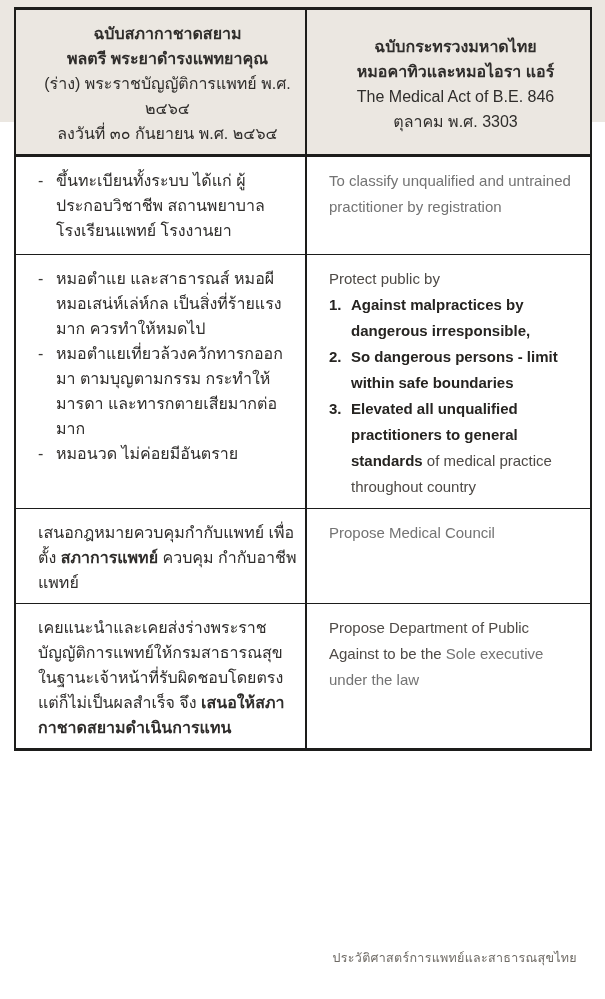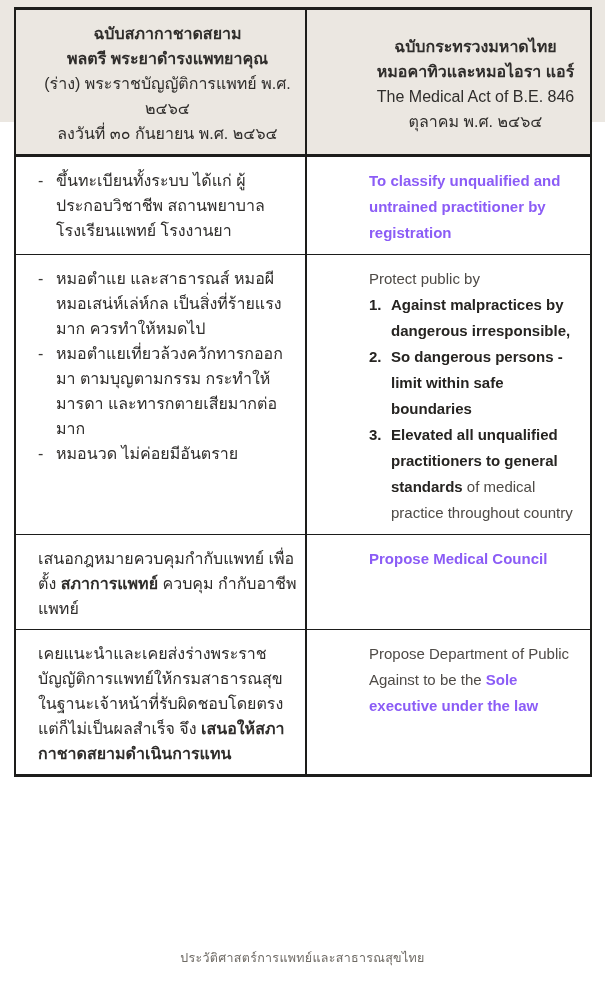--- a/index.html
+++ b/index.html
@@ -5,48 +5,48 @@
   html,body{margin:0;padding:0;background:#ffffff;}
   .page{
     position:relative;width:605px;height:999px;background:#ffffff;overflow:hidden;
     font-family:"Liberation Sans","DejaVu Sans",sans-serif;color:#2f2d2b;
   }
   .tint-band{position:absolute;top:0;left:0;width:605px;height:122px;background:#ebe7e1;}
   .doc-table{
     position:absolute;left:14px;top:7px;width:578px;box-sizing:border-box;
     border:2px solid #1d1d1b;border-top-width:3px;border-bottom-width:3px;background:#ffffff;
   }
-  .row{display:flex;box-sizing:border-box;gap:40px;}
+  .row{display:flex;box-sizing:border-box;}
   .row + .row{border-top:1px solid #1d1d1b;}
   .row.body-first{border-top:3px solid #1d1d1b;}
   .header-row{background:#ebe7e1;min-height:107px;}
   .cell{box-sizing:border-box;}
   .cell.left{width:291px;border-right:2px solid #1d1d1b;padding:11px 8px 8px 22px;}
   .cell.right{flex:1;padding:11px 8px 8px 22px;}
   .header-cell{display:flex;flex-direction:column;justify-content:center;text-align:center;padding:6px 6px;}
   .h-line{font-size:16px;line-height:25px;overflow-wrap:anywhere;}
   .h-line.bold{font-weight:700;}
   .row-r1{min-height:100px;}
   .row-r2{min-height:213px;}
   .row-r3{min-height:87px;}
   .row-r4{min-height:133px;}
   .th{font-size:16px;line-height:25px;overflow-wrap:anywhere;}
   .th .b{font-weight:700;}
   .bullet-item{display:flex;font-size:16px;line-height:25px;}
   .dash{width:18px;flex:0 0 18px;color:#3a3835;}
   .bullet-text{flex:1;overflow-wrap:anywhere;}
   .en{font-size:15px;line-height:26px;color:#4e4a46;}
-  .en.bold, .en .b{font-weight:700;color:#8b5cf6;}
+  .en.bold, .en .b{font-weight:400;color:#737373;}
   .en-item{display:flex;font-size:15px;line-height:26px;}
   .en-num{width:22px;flex:0 0 22px;font-weight:700;color:#262421;}
   .en-item .txt{flex:1;}
   .en-item .b{font-weight:700;color:#262421;}
   .en-item .r{font-weight:400;color:#4e4a46;}
   .footer-title{
-    position:absolute;top:950px;left:14px;width:577px;text-align:center;
+    position:absolute;top:950px;left:0;width:577px;text-align:right;
     font-size:12.5px;line-height:16px;color:#6e6a64;letter-spacing:0.3px;
   }
   .footer-page{
     position:absolute;top:972px;left:0;width:605px;text-align:center;
     font-size:13.5px;line-height:18px;color:#6e6a64;letter-spacing:1px;
   }
 </style>
 </head>
 <body>
 
@@ -59,21 +59,21 @@
       <div class="cell left header-cell">
         <div class="h-line bold">ฉบับสภากาชาดสยาม</div>
         <div class="h-line bold">พลตรี พระยาดำรงแพทยาคุณ</div>
         <div class="h-line">(ร่าง) พระราชบัญญัติการแพทย์ พ.ศ. ๒๔๖๔</div>
         <div class="h-line">ลงวันที่ ๓๐ กันยายน พ.ศ. ๒๔๖๔</div>
       </div>
       <div class="cell right header-cell">
         <div class="h-line bold">ฉบับกระทรวงมหาดไทย</div>
         <div class="h-line bold">หมอคาทิวและหมอไอรา แอร์</div>
         <div class="h-line">The Medical Act of B.E. 846</div>
-        <div class="h-line">ตุลาคม พ.ศ. ๒๔๖๔</div>
+        <div class="h-line">ตุลาคม พ.ศ. 3303</div>
       </div>
     </div>
 
     <div class="row body-first row-r1">
       <div class="cell left">
         <div class="bullet-item">
           <span class="dash">-</span>
           <span class="bullet-text">ขึ้นทะเบียนทั้งระบบ ได้แก่ ผู้ประกอบวิชาชีพ สถานพยาบาล โรงเรียนแพทย์ โรงงานยา</span>
         </div>
       </div>

